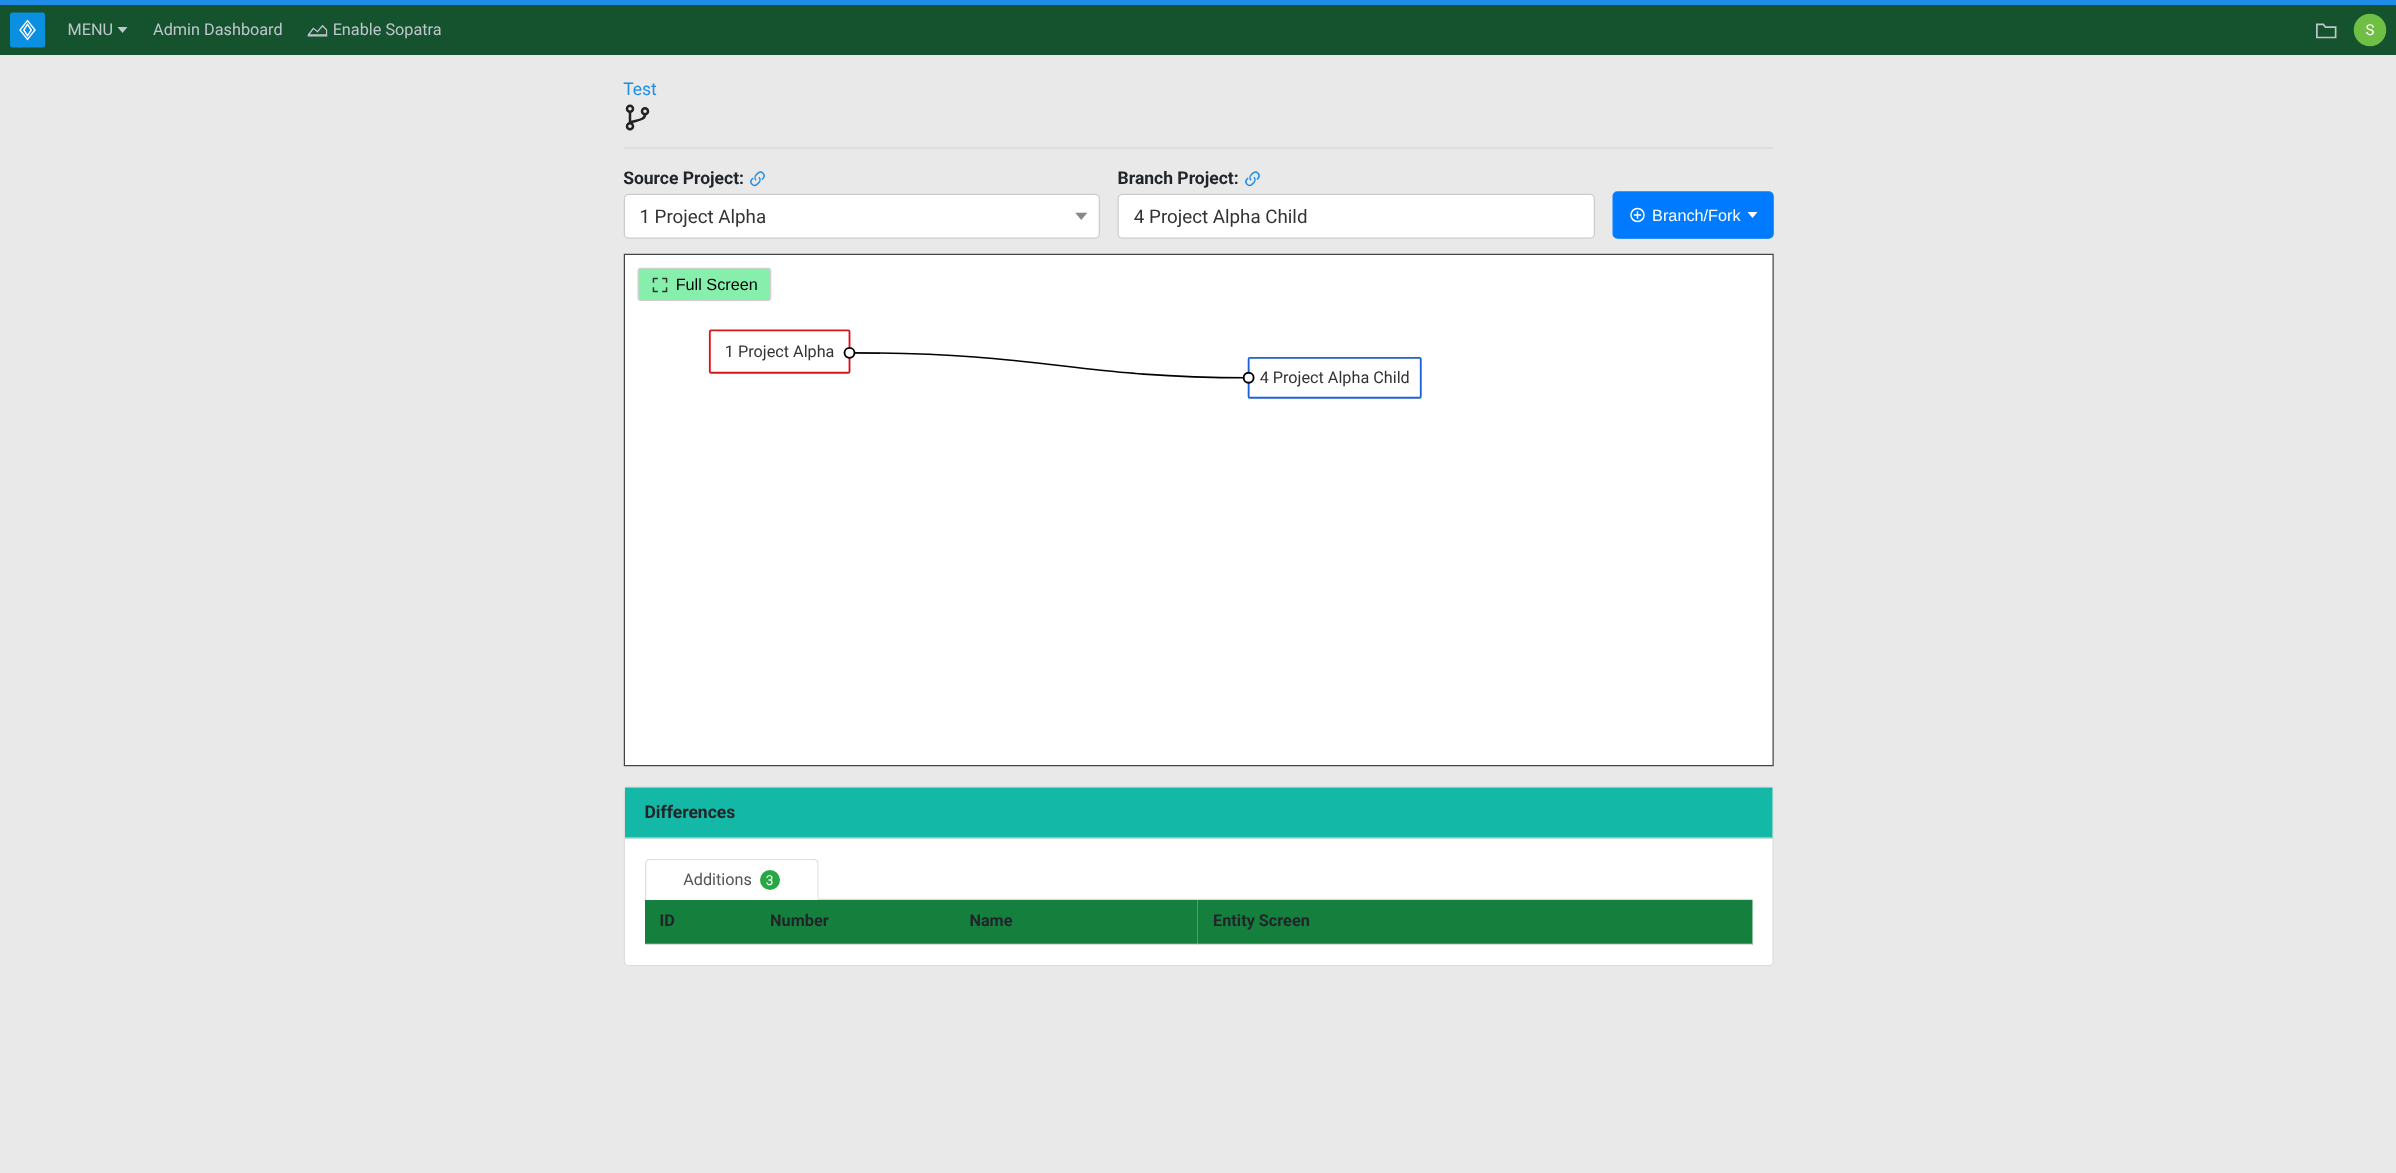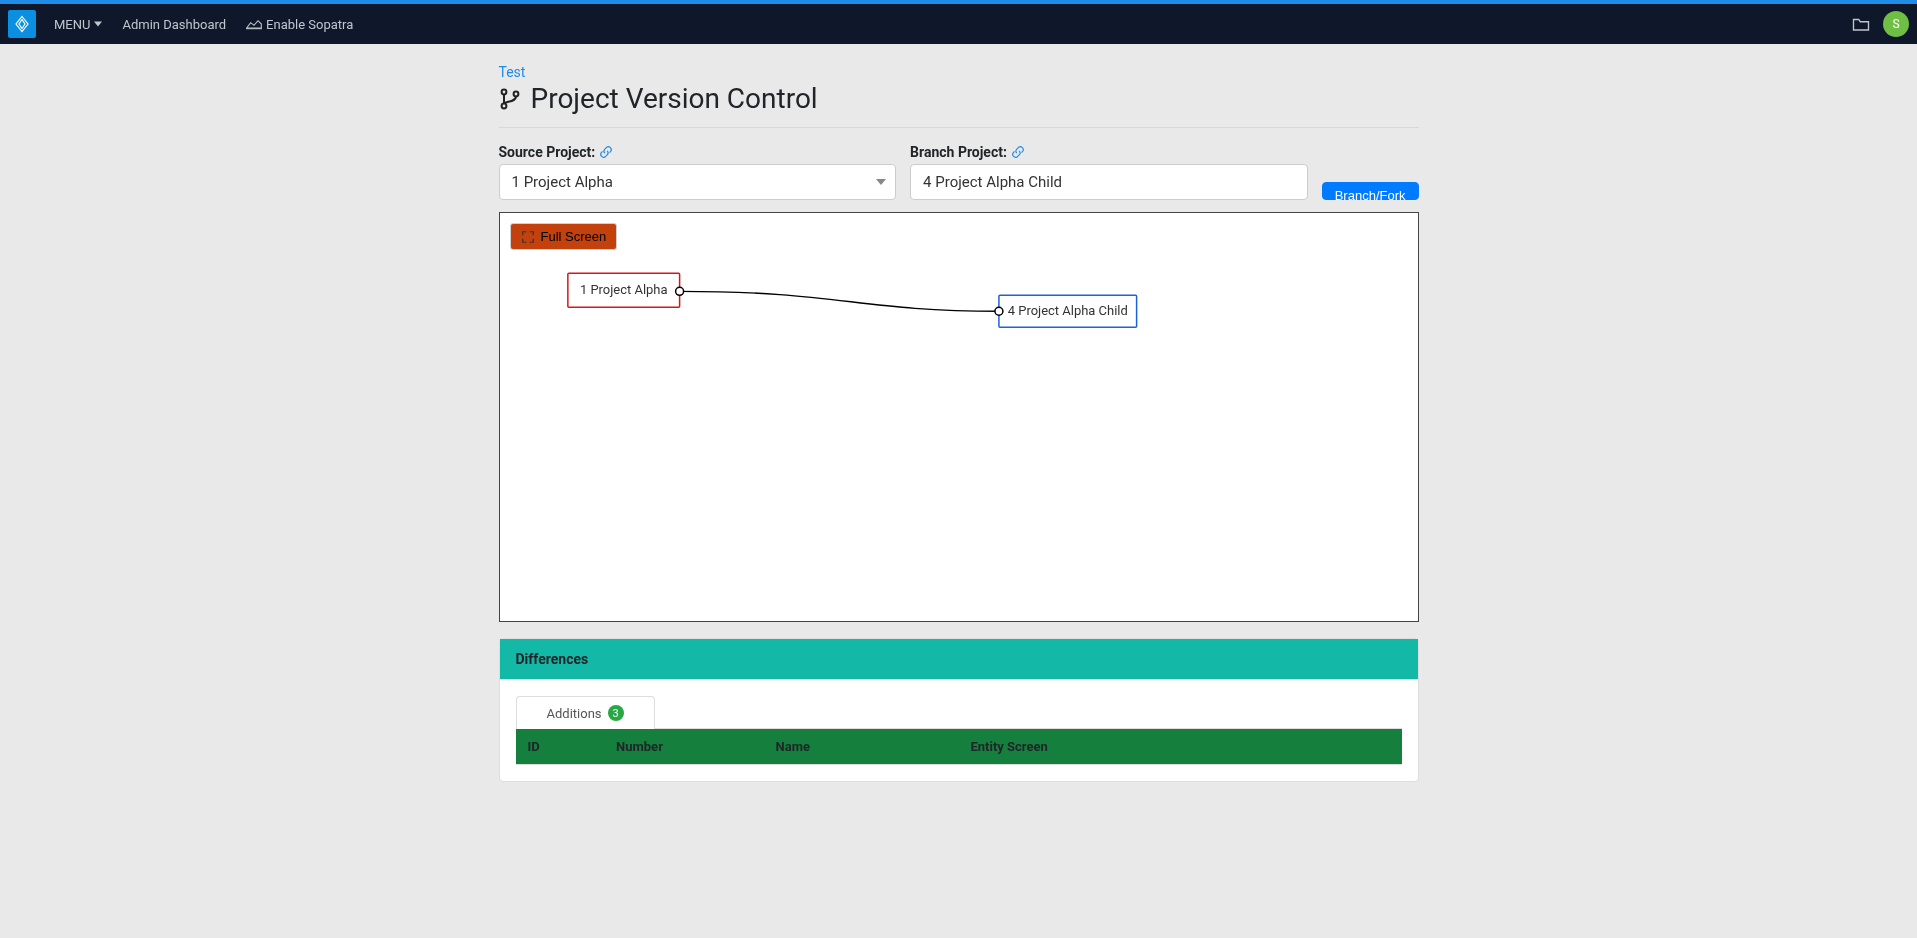--- a/index.html
+++ b/index.html
@@ -6,21 +6,21 @@
   html, body { height: 100%; }
   body {
     font-family: -apple-system, BlinkMacSystemFont, "Segoe UI", Roboto, "Helvetica Neue", Arial, sans-serif;
     background: #e9e9e9;
     color: #212529;
     font-size: 14px;
     overflow: hidden;
   }
   .topstrip { height: 4px; background: #1f8ce8; }
   .navbar {
-    background: #0f172a;
+    background: #14532d;
     height: 40px;
     display: flex;
     align-items: center;
     color: #c0c6cd;
     padding: 0 8px;
     font-size: 13px;
   }
   .logo {
     width: 28px; height: 28px;
     background: #0b8fe0;
@@ -95,42 +95,41 @@
   }
   .text-input { cursor: text; }
   .select .caret-down {
     position: absolute; right: 10px; top: 50%; transform: translateY(-50%);
     color: #777;
   }
   .btn-primary {
     background: #007bff;
     border: 1px solid #007bff;
     color: #fff;
-    height: 18px;
+    height: 38px;
     padding: 0 12px;
     border-radius: 4px;
     font-size: 13px;
     display: flex; align-items: center; gap: 5px;
     cursor: pointer;
-    flex-direction: column;
   }
   .graph-panel {
     border: 1px solid #444;
     background: #fff;
     position: relative;
     height: 410px;
     overflow: hidden;
   }
   .graph-inner {
     position: absolute; inset: 0;
     overflow: auto;
   }
   .fullscreen-btn {
     position: absolute; top: 10px; left: 10px;
-    background: #c2410c;
+    background: #86efac;
     border: 1px solid #d0d0d0;
     padding: 5px 10px;
     font-size: 13px;
     border-radius: 3px;
     display: flex; align-items: center; gap: 6px;
     cursor: pointer;
     z-index: 2;
   }
   .graph-svg { width: 100%; height: 100%; }
   .node-box {
@@ -244,21 +243,20 @@
       <a href="#">Test</a>
     </div>
 
     <h1 class="page-title">
       <svg width="24" height="24" viewBox="0 0 24 24">
         <circle cx="5" cy="5" r="2.4" fill="none" stroke="#222" stroke-width="2"></circle>
         <circle cx="5" cy="19" r="2.4" fill="none" stroke="#222" stroke-width="2"></circle>
         <circle cx="17" cy="7" r="2.4" fill="none" stroke="#222" stroke-width="2"></circle>
         <path d="M5 7.5 V16.5 M17 9.5 C17 14 11 14 5 16" fill="none" stroke="#222" stroke-width="2"></path>
       </svg>
-      <span>Project Version Control</span>
     </h1>
     <div class="hr"></div>
 
     <div class="form-row">
       <div class="form-col">
         <label class="fld-label">
           <span>Source Project:</span>
           <svg class="link-icon" width="14" height="14" viewBox="0 0 24 24">
             <path d="M10 14 a5 5 0 0 1 0-7 l3-3 a5 5 0 0 1 7 7 l-2 2 M14 10 a5 5 0 0 1 0 7 l-3 3 a5 5 0 0 1 -7-7 l2-2" fill="none" stroke="#1f8ce8" stroke-width="2"></path>
           </svg>

